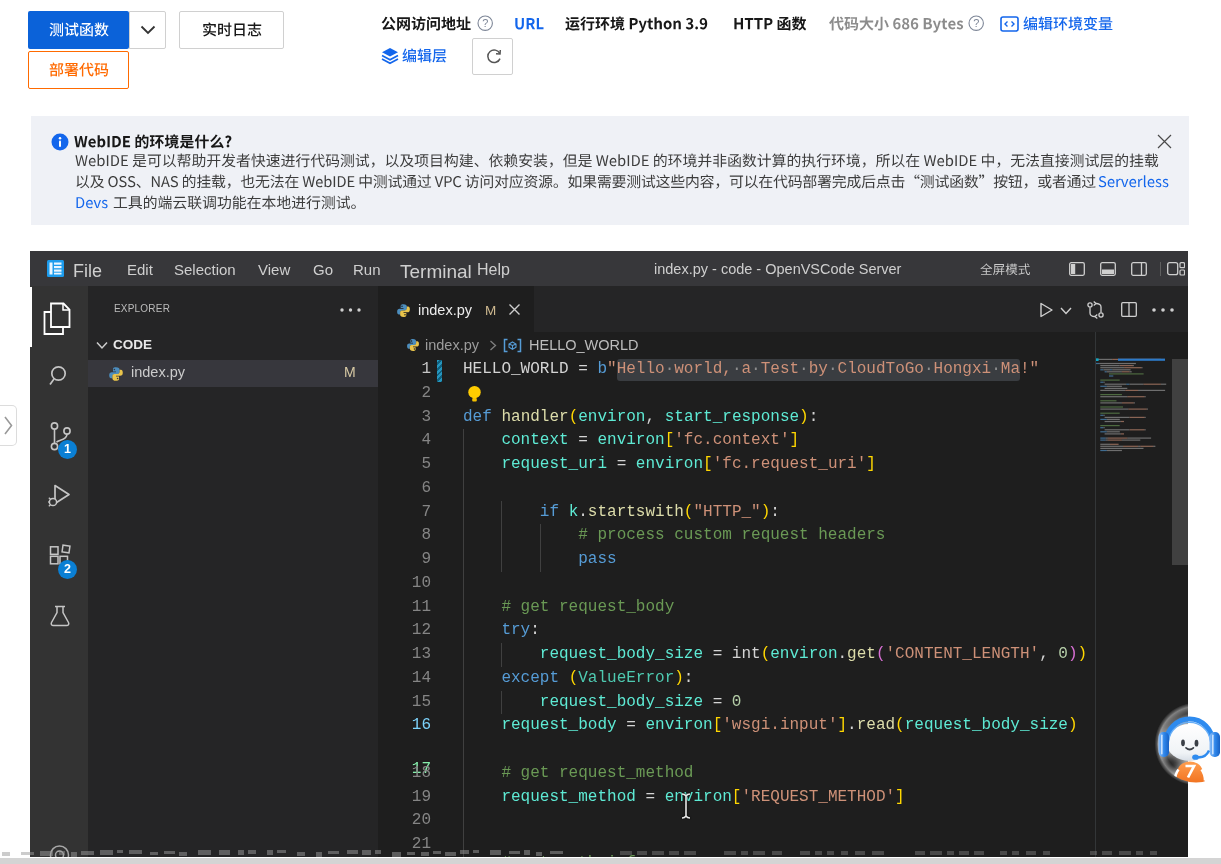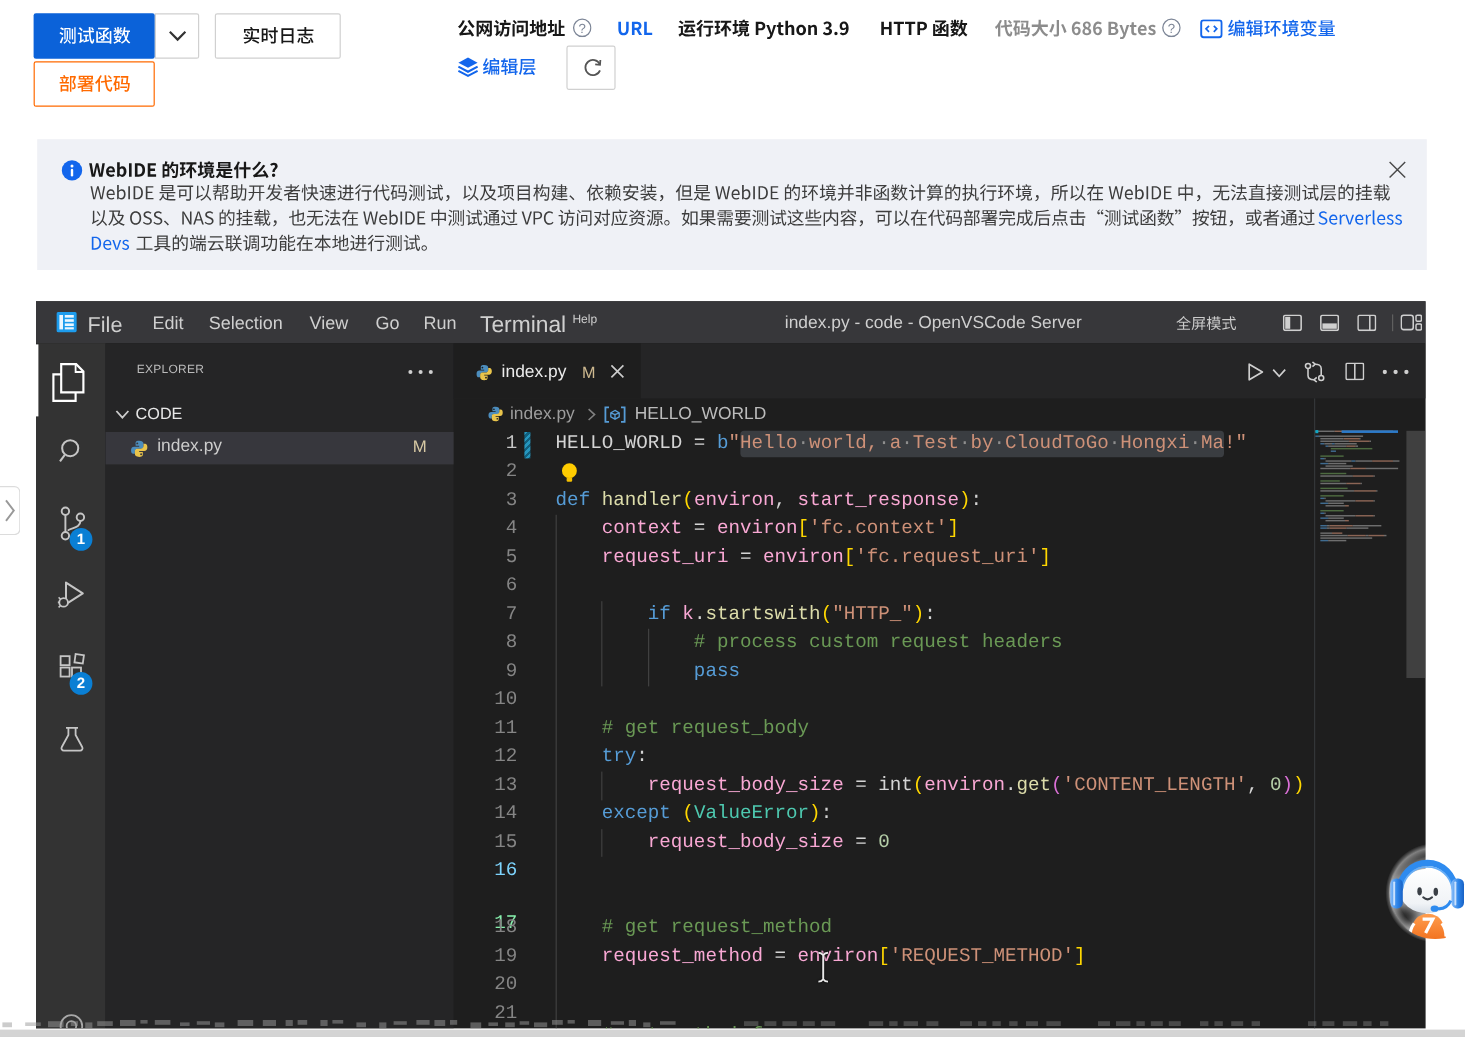--- a/index.html
+++ b/index.html
@@ -1,20 +1,20 @@
 <!DOCTYPE html>
 <html><head><meta charset="utf-8"><style>
 html,body{margin:0;padding:0}
 body{width:1221px;height:864px;overflow:hidden;background:#ffffff;position:relative;font-family:"Liberation Sans",sans-serif}
 .abs{position:absolute}
 .ui{position:absolute;font-family:"Liberation Sans",sans-serif;white-space:nowrap}
 .cl{position:absolute;left:433px;font-family:"Liberation Mono",monospace;font-size:16px;line-height:23.75px;white-space:pre;color:#d4d4d4}
 .cl i,.ui i{font-style:normal}
 .ln{position:absolute;left:348px;width:53px;text-align:right;font-family:"Liberation Mono",monospace;font-size:16px;line-height:23.75px}
-.k{color:#569CD6}.f{color:#DCDCAA}.v{color:#f9a8d4}.c{color:#6A9955}.s{color:#CE9178}
+.k{color:#569CD6}.f{color:#DCDCAA}.v{color:#5eead4}.c{color:#6A9955}.s{color:#CE9178}
 .n{color:#B5CEA8}.t{color:#4EC9B0}.b1{color:#FFD700}.b2{color:#DA70D6}.K{color:#d4d4d4}
 .dot{color:#8e8e8e}
 </style></head><body>
 <div class="abs" style="left:28px;top:11px;width:101px;height:38px;background:#0b62d9;border-radius:2px"></div>
 <svg style="position:absolute;left:48.7px;top:21.9px;overflow:visible" width="62" height="17">
     <path d="M7.3 11.9C8 12.7 8.8 13.7 9.2 14.4L10.2 13.8C9.7 13.1 8.9 12.1 8.1 11.4ZM4.6 1.4V11H5.7V2.4H8.7V10.9H9.8V1.4ZM12.9 0.8V12.9C12.9 13.2 12.8 13.2 12.6 13.2C12.3 13.2 11.7 13.3 10.9 13.2C11 13.6 11.2 14.1 11.2 14.4C12.3 14.4 13 14.4 13.4 14.2C13.9 14 14 13.6 14 12.9V0.8ZM10.8 1.9V11H11.9V1.9ZM6.6 3.4V8.9C6.6 10.6 6.4 12.4 3.9 13.6C4.1 13.8 4.4 14.2 4.6 14.4C7.3 13.2 7.7 10.9 7.7 8.9V3.4ZM1.1 1.7C1.9 2.2 3 2.9 3.6 3.3L4.4 2.2C3.9 1.7 2.8 1.1 2 0.7ZM0.5 5.7C1.3 6.2 2.4 6.9 3 7.3L3.8 6.2C3.2 5.7 2.1 5.1 1.3 4.7ZM0.8 13.5 2.1 14.3C2.7 12.9 3.4 11.1 3.9 9.5L2.8 8.7C2.2 10.4 1.4 12.4 0.8 13.5Z M16.6 1.7C17.4 2.3 18.4 3.3 18.9 4L19.9 3C19.4 2.4 18.4 1.4 17.6 0.8ZM26.7 1.3C27.3 1.9 28 2.8 28.2 3.4L29.3 2.8C29 2.2 28.3 1.3 27.7 0.7ZM15.8 5.2V6.6H17.7V11.6C17.7 12.3 17.2 12.7 16.9 12.9C17.2 13.2 17.5 13.8 17.6 14.1C17.9 13.8 18.3 13.5 20.9 11.8C20.8 11.5 20.6 11 20.6 10.6L19 11.6V5.2ZM25 0.6 25 3.6H20.2V4.9H25.1C25.4 10.6 26.1 14.4 27.9 14.4C28.5 14.4 29.2 13.8 29.6 11.1C29.3 11 28.7 10.6 28.5 10.3C28.4 11.7 28.2 12.5 28 12.5C27.2 12.5 26.7 9.3 26.5 4.9H29.4V3.6H26.5C26.4 2.6 26.4 1.6 26.4 0.6ZM20.4 12.2 20.8 13.5C22.1 13.1 23.7 12.6 25.2 12.2L25 10.9L23.4 11.4V8.2H24.7V6.9H20.7V8.2H22.1V11.7Z M33.1 5.3C33.8 6 34.7 6.9 35.1 7.5L36 6.6C35.6 6 34.8 5.2 34 4.5ZM31.2 4V13.7H42.4V14.5H43.8V3.9H42.4V12.4H32.6V4ZM36.8 4V7.2C35.3 8.1 33.8 9 32.8 9.6L33.5 10.7C34.5 10.1 35.7 9.3 36.8 8.4V10.4C36.8 10.6 36.8 10.7 36.6 10.7C36.4 10.7 35.7 10.7 35 10.6C35.2 11 35.4 11.5 35.4 11.9C36.4 11.9 37.1 11.9 37.6 11.7C38.1 11.5 38.2 11.2 38.2 10.5V8C39.3 9 40.5 10.1 41.1 10.9L42 10C41.5 9.3 40.6 8.5 39.7 7.7C40.4 6.9 41.2 5.9 42 5.1L40.8 4.4C40.3 5.2 39.5 6.2 38.8 7L38.2 6.5V4.6C39.6 3.8 41.1 2.8 42.2 1.8L41.2 1.1L40.9 1.1H32.7V2.4H39.4C38.6 3 37.7 3.6 36.8 4Z M51.5 0.8C51.3 1.3 50.8 2.2 50.4 2.7L51.4 3.2C51.8 2.7 52.2 1.9 52.7 1.3ZM46.2 1.3C46.6 1.9 47 2.7 47.1 3.2L48.1 2.8C48 2.2 47.6 1.4 47.2 0.9ZM50.9 9.4C50.6 10.1 50.2 10.7 49.7 11.2C49.2 10.9 48.7 10.7 48.2 10.5L48.8 9.4ZM46.5 10.9C47.2 11.2 48 11.6 48.7 12C47.8 12.6 46.7 13 45.5 13.3C45.8 13.6 46 14.1 46.2 14.4C47.5 14 48.8 13.4 49.8 12.6C50.3 12.9 50.7 13.2 51.1 13.4L51.9 12.5C51.6 12.3 51.2 12 50.8 11.8C51.5 10.9 52.1 9.8 52.5 8.5L51.8 8.2L51.5 8.3H49.3L49.6 7.6L48.4 7.3C48.2 7.6 48.1 8 48 8.3H46V9.4H47.4C47.1 10 46.7 10.5 46.5 10.9ZM48.7 0.5V3.3H45.7V4.4H48.3C47.5 5.3 46.5 6.1 45.5 6.5C45.8 6.8 46.1 7.2 46.2 7.6C47.1 7.1 48 6.4 48.7 5.6V7.2H50V5.3C50.7 5.8 51.4 6.4 51.8 6.7L52.6 5.7C52.2 5.5 51.1 4.8 50.4 4.4H53V3.3H50V0.5ZM54.3 0.6C54 3.3 53.3 5.8 52.1 7.4C52.4 7.6 53 8.1 53.2 8.3C53.5 7.8 53.8 7.2 54.1 6.6C54.4 7.9 54.8 9.1 55.3 10.2C54.5 11.6 53.3 12.6 51.8 13.4C52 13.6 52.4 14.2 52.5 14.5C54 13.7 55.1 12.8 56 11.5C56.7 12.7 57.6 13.6 58.7 14.3C58.9 14 59.3 13.5 59.6 13.2C58.4 12.6 57.5 11.5 56.7 10.2C57.5 8.7 58 6.9 58.3 4.7H59.3V3.4H55.1C55.3 2.6 55.5 1.7 55.6 0.8ZM57 4.7C56.8 6.2 56.5 7.6 56 8.7C55.5 7.5 55.2 6.1 54.9 4.7Z" fill="#ffffff"></path>
   </svg>
 <div class="abs" style="left:129px;top:11px;width:37px;height:38px;background:#fff;border:1px solid #d0d0d0;border-radius:0 2px 2px 0;box-sizing:border-box"></div>
 <svg class="abs" style="left:140px;top:24px" width="16" height="12">
     <path d="M1.5 2.5 L8 9 L14.5 2.5" stroke="#333" stroke-width="1.8" fill="none"></path>
@@ -107,21 +107,21 @@
       <rect x="7" y="9.5" width="7.5" height="2.2" fill="#eaf6ff"></rect>
       <rect x="7" y="12.7" width="7.5" height="1.8" fill="#eaf6ff"></rect>
     </svg>
     <div class="ui" style="left:43px;top:9.5px;font-size:18px;color:#cfcfcf">File</div>
     <div class="ui" style="left:97px;top:9.5px;font-size:15px;color:#cfcfcf">Edit</div>
     <div class="ui" style="left:144px;top:9.5px;font-size:15px;color:#cfcfcf">Selection</div>
     <div class="ui" style="left:228px;top:9.5px;font-size:15px;color:#cfcfcf">View</div>
     <div class="ui" style="left:283px;top:9.5px;font-size:15px;color:#cfcfcf">Go</div>
     <div class="ui" style="left:323px;top:9.5px;font-size:15px;color:#cfcfcf">Run</div>
     <div class="ui" style="left:370px;top:9.5px;font-size:19px;color:#cfcfcf">Terminal</div>
-    <div class="ui" style="left:447px;top:9.5px;font-size:10px;color:#cfcfcf">Help</div>
+    <div class="ui" style="left:447px;top:9.5px;font-size:16px;color:#cfcfcf">Help</div>
     <div class="ui" style="left:624px;top:10px;font-size:14.5px;color:#cfcfcf">index.py - code - OpenVSCode Server</div>
     <svg style="position:absolute;left:950.0px;top:12.1px;overflow:visible" width="52" height="14">
       <path d="M6.2 0.4C4.9 2.4 2.6 4.2 0.3 5.3C0.6 5.5 0.8 5.8 1 6C1.5 5.8 2 5.5 2.5 5.2V6H5.8V8H2.6V8.8H5.8V10.9H1V11.7H11.7V10.9H6.8V8.8H10.2V8H6.8V6H10.2V5.2C10.7 5.5 11.2 5.8 11.7 6.1C11.8 5.8 12.1 5.5 12.3 5.3C10.3 4.2 8.4 2.9 6.8 1.1L7 0.8ZM2.5 5.2C3.9 4.2 5.3 3.1 6.3 1.8C7.5 3.1 8.8 4.2 10.2 5.2Z M17 4.4C17.3 4.9 17.6 5.4 17.7 5.7L18.6 5.4C18.4 5.1 18.1 4.5 17.9 4.2ZM15.3 1.9H22.9V3.2H15.3ZM14.3 1.1V5.3C14.3 7.2 14.2 9.8 13 11.6C13.2 11.7 13.6 12 13.8 12.1C15.1 10.2 15.3 7.3 15.3 5.3V4H23.9V1.1ZM21.9 4.1C21.7 4.6 21.4 5.3 21.1 5.8H15.8V6.6H17.8V7.8L17.7 8.3H15.4V9.1H17.6C17.4 10 16.8 10.8 15.3 11.4C15.5 11.6 15.8 11.9 15.9 12.1C17.7 11.3 18.3 10.3 18.6 9.1H21.2V12.1H22.1V9.1H24.5V8.3H22.1V6.6H24.2V5.8H22C22.3 5.4 22.6 4.9 22.9 4.4ZM21.2 8.3H18.7L18.7 7.8V6.6H21.2Z M31.1 5.8H35.5V6.7H31.1ZM31.1 4.3H35.5V5.1H31.1ZM34.4 0.5V1.5H32.5V0.5H31.6V1.5H29.7V2.4H31.6V3.3H32.5V2.4H34.4V3.3H35.3V2.4H37.1V1.5H35.3V0.5ZM30.3 3.5V7.4H32.8C32.8 7.8 32.7 8.2 32.6 8.5H29.5V9.3H32.4C31.9 10.3 31 10.9 29.1 11.3C29.3 11.5 29.5 11.9 29.6 12.1C31.8 11.6 32.8 10.7 33.4 9.3C34 10.7 35.2 11.7 36.8 12.1C36.9 11.9 37.2 11.5 37.4 11.3C35.9 11 34.9 10.3 34.3 9.3H37.1V8.5H33.6C33.7 8.2 33.7 7.8 33.8 7.4H36.5V3.5ZM27.4 0.5V2.9H25.8V3.8H27.4V3.8C27.1 5.5 26.3 7.5 25.6 8.6C25.8 8.8 26 9.2 26.1 9.5C26.6 8.8 27 7.6 27.4 6.4V12.1H28.3V5.6C28.7 6.3 29 7.1 29.2 7.5L29.8 6.8C29.6 6.4 28.6 4.8 28.3 4.3V3.8H29.6V2.9H28.3V0.5Z M46.7 1.1C47.4 1.6 48.2 2.3 48.5 2.7L49.2 2.1C48.8 1.7 48 1 47.4 0.6ZM44.9 0.6C44.9 1.3 44.9 2.1 45 2.9H38.5V3.8H45C45.4 8.5 46.4 12.1 48.5 12.1C49.5 12.1 49.8 11.5 50 9.3C49.7 9.2 49.4 9 49.2 8.7C49.1 10.4 48.9 11.1 48.6 11.1C47.3 11.1 46.3 8.1 46 3.8H49.7V2.9H46C45.9 2.1 45.9 1.3 45.9 0.6ZM38.5 10.8 38.8 11.7C40.5 11.4 42.8 10.8 44.9 10.3L44.8 9.5L42.1 10.1V6.6H44.5V5.7H38.9V6.6H41.2V10.2Z" fill="#cccccc"></path>
     </svg>
     <svg class="abs" style="left:1039px;top:11px" width="16" height="14">
       <rect x="0.7" y="0.7" width="14.6" height="12.6" rx="1.5" fill="none" stroke="#cfcfcf" stroke-width="1.3"></rect>
       <rect x="2" y="2" width="4.2" height="10" fill="#cfcfcf"></rect>
     </svg>
     <svg class="abs" style="left:1070px;top:11px" width="16" height="14">
       <rect x="0.7" y="0.7" width="14.6" height="12.6" rx="1.5" fill="none" stroke="#cfcfcf" stroke-width="1.3"></rect>
@@ -177,21 +177,21 @@
     <div class="abs" style="left:58px;top:35px;width:290px;height:571px;background:#252526"></div>
     <div class="ui" style="left:84px;top:52px;font-size:10px;color:#bbbbbb;letter-spacing:0.2px">EXPLORER</div>
     <svg class="abs" style="left:310px;top:57px" width="22" height="4">
       <circle cx="2" cy="2" r="1.7" fill="#cfcfcf"></circle>
       <circle cx="10.5" cy="2" r="1.7" fill="#cfcfcf"></circle>
       <circle cx="19" cy="2" r="1.7" fill="#cfcfcf"></circle>
     </svg>
     <svg class="abs" style="left:66px;top:90px" width="12" height="9">
       <path d="M1 1.5 L6 7 L11 1.5" stroke="#cccccc" stroke-width="1.5" fill="none"></path>
     </svg>
-    <div class="ui" style="left:83px;top:86px;font-size:13.5px;color:#e8e8e8;font-weight:normal">CODE</div>
+    <div class="ui" style="left:83px;top:86px;font-size:13.5px;color:#e8e8e8;font-weight:bold">CODE</div>
     <div class="abs" style="left:58px;top:109px;width:290px;height:27px;background:#37373d"></div>
     <svg class="abs" style="left:78px;top:114.5px" width="16" height="16" viewBox="0 0 16 16">
       <path d="M7.9 1.2 c-3 0-2.9 1.3-2.9 2.6 v1.6 h3 v0.8 H3.7 c-1.4 0-2.5 0.8-2.5 3 c0 1.9 0.7 3 1.9 3 h1.3 V10.3 c0-1.3 1.1-2.3 2.4-2.3 h2.9 c1.1 0 1.9-0.9 1.9-2 V3.8 c0-1.4-0.9-2.6-3.7-2.6 z M6.4 2.7 a0.8 0.8 0 1 1 0 1.6 a0.8 0.8 0 0 1 0-1.6 z" fill="#4c8dbd"></path>
       <path d="M8.1 14.8 c3 0 2.9-1.3 2.9-2.6 v-1.6 h-3 v-0.8 h4.3 c1.4 0 2.5-0.8 2.5-3 c0-1.9-0.7-3-1.9-3 h-1.3 v1.9 c0 1.3-1.1 2.3-2.4 2.3 H6.3 c-1.1 0-1.9 0.9-1.9 2 v2.2 c0 1.4 0.9 2.6 3.7 2.6 z M9.6 13.3 a0.8 0.8 0 1 1 0-1.6 a0.8 0.8 0 0 1 0 1.6 z" fill="#e9c44b"></path>
     </svg>
     <div class="ui" style="left:101px;top:113px;font-size:14.5px;color:#cccccc">index.py</div>
     <div class="ui" style="left:314px;top:113px;font-size:14px;color:#d7c9a4">M</div>
     <div class="abs" style="left:348px;top:35px;width:810px;height:46px;background:#252526"></div>
     <div class="abs" style="left:348px;top:35px;width:156px;height:46px;background:#1e1e1e"></div>
     <svg class="abs" style="left:366px;top:52px" width="15" height="15" viewBox="0 0 16 16">
@@ -270,20 +270,21 @@
     <div class="cl" style="top:178.25px">    <i class="v">context</i> = <i class="v">environ</i><i class="b1">[</i><i class="s">'fc.context'</i><i class="b1">]</i></div>
     <div class="cl" style="top:202.00px">    <i class="v">request_uri</i> = <i class="v">environ</i><i class="b1">[</i><i class="s">'fc.request_uri'</i><i class="b1">]</i></div>
     <div class="cl" style="top:249.50px">        <i class="k">if</i> <i class="v">k</i>.<i class="f">startswith</i><i class="b1">(</i><i class="s">"HTTP_"</i><i class="b1">)</i>:</div>
     <div class="cl" style="top:273.25px">            <i class="c"># process custom request headers</i></div>
     <div class="cl" style="top:297.00px">            <i class="k">pass</i></div>
     <div class="cl" style="top:344.50px">    <i class="c"># get request_body</i></div>
     <div class="cl" style="top:368.25px">    <i class="k">try</i>:</div>
     <div class="cl" style="top:392.00px">        <i class="v">request_body_size</i> = int<i class="b1">(</i><i class="v">environ</i>.<i class="f">get</i><i class="b2">(</i><i class="s">'CONTENT_LENGTH'</i>, <i class="n">0</i><i class="b2">)</i><i class="b1">)</i></div>
     <div class="cl" style="top:415.75px">    <i class="k">except</i> <i class="b1">(</i><i class="t">ValueError</i><i class="b1">)</i>:</div>
     <div class="cl" style="top:439.50px">        <i class="v">request_body_size</i> = <i class="n">0</i></div>
+    <div class="cl" style="top:463.25px">    <i class="v">request_body</i> = <i class="v">environ</i><i class="b1">[</i><i class="s">'wsgi.input'</i><i class="b1">]</i>.<i class="f">read</i><i class="b1">(</i><i class="v">request_body_size</i><i class="b1">)</i></div>
     <div class="cl" style="top:510.75px">    <i class="c"># get request_method</i></div>
     <div class="cl" style="top:534.50px">    <i class="v">request_method</i> = <i class="v">environ</i><i class="b1">[</i><i class="s">'REQUEST_METHOD'</i><i class="b1">]</i></div>
     <div class="cl" style="top:601px">    <i class="c"># get path info</i></div>
     <svg class="abs" style="left:437px;top:134px" width="15" height="19">
       <circle cx="7.5" cy="7.2" r="6.2" fill="#ffcc00"></circle>
       <rect x="5.2" y="13" width="4.6" height="3.4" rx="1" fill="#f4c000"></rect>
     </svg>
     <svg class="abs" style="left:650px;top:541px" width="12" height="28">
       <path d="M2 2 c2 0 3.2 0.8 4 2 c0.8-1.2 2-2 4-2 M6 4 V24 M2 26 c2 0 3.2-0.8 4-2 c0.8 1.2 2 2 4 2" stroke="#e8e8e8" stroke-width="1.6" fill="none" style="filter:drop-shadow(0 0 1px #000)"></path>
     </svg>

